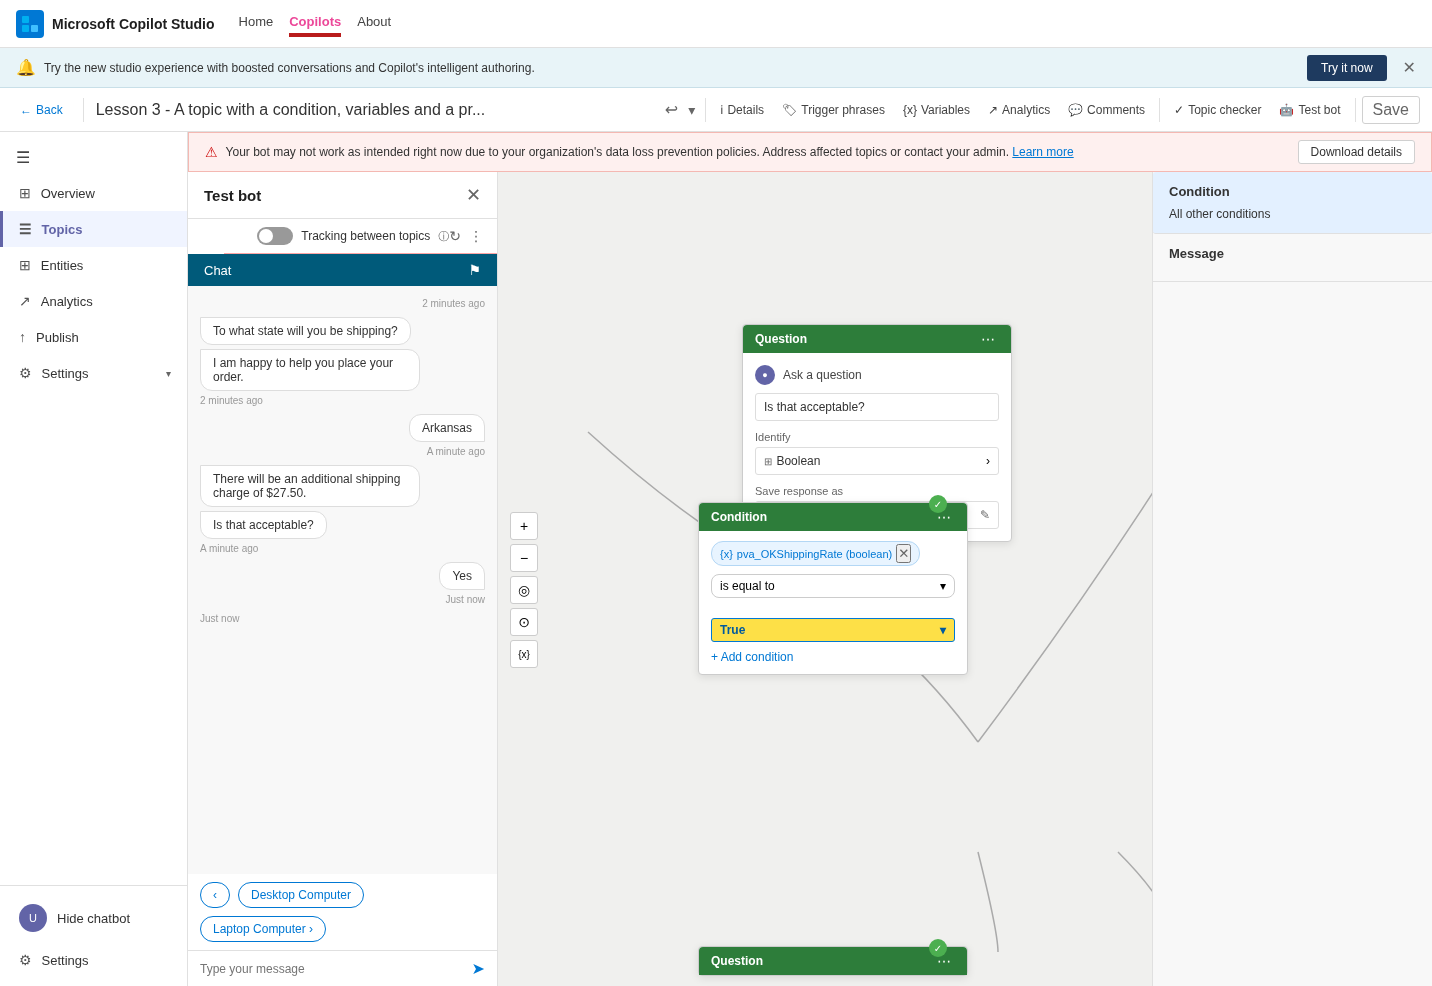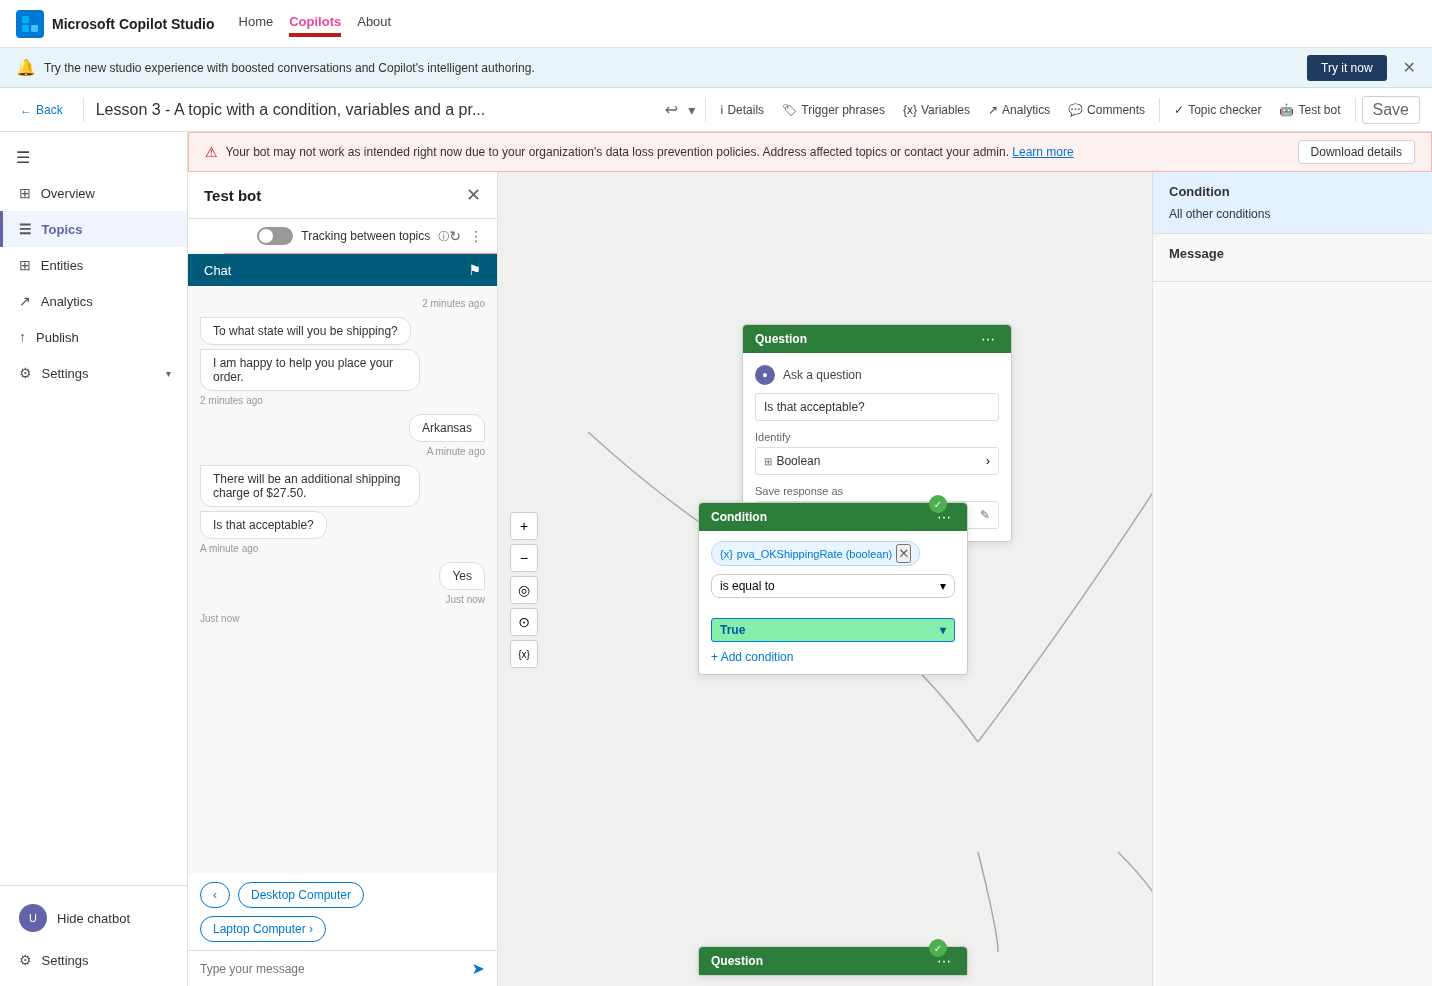--- a/index.html
+++ b/index.html
@@ -149,21 +149,21 @@
     }
     .condition-tag .x-btn { cursor: pointer; color: #666; }
     .condition-select {
       width: 100%; border: 1px solid #ccc; border-radius: 8px; padding: 4px 8px;
       font-size: 12px; display: flex; align-items: center; justify-content: space-between;
       margin-bottom: 20px; background: white; cursor: pointer;
     }
     .condition-value {
       width: 100%; border: 1px solid #0078d4; border-radius: 3px; padding: 4px 8px;
       font-size: 12px; display: flex; align-items: center; justify-content: space-between;
-      margin-bottom: 8px; background: #86efac; cursor: pointer; color: #005a9e; font-weight: 600;
+      margin-bottom: 8px; background: #fde047; cursor: pointer; color: #005a9e; font-weight: 600;
     }
     .add-condition { color: #0078d4; font-size: 12px; cursor: pointer; display: flex; align-items: center; gap: 4px; }
 
     
     .question-node {
       position: absolute; right: 132px; top: 232px; width: 270px; background: white;
       border: 1px solid #ccc; border-radius: 4px; box-shadow: 0 2px 8px rgba(0,0,0,0.1);
     }
     .node-header-question {
       background: #2d7d3a; color: white; padding: 6px 12px;

